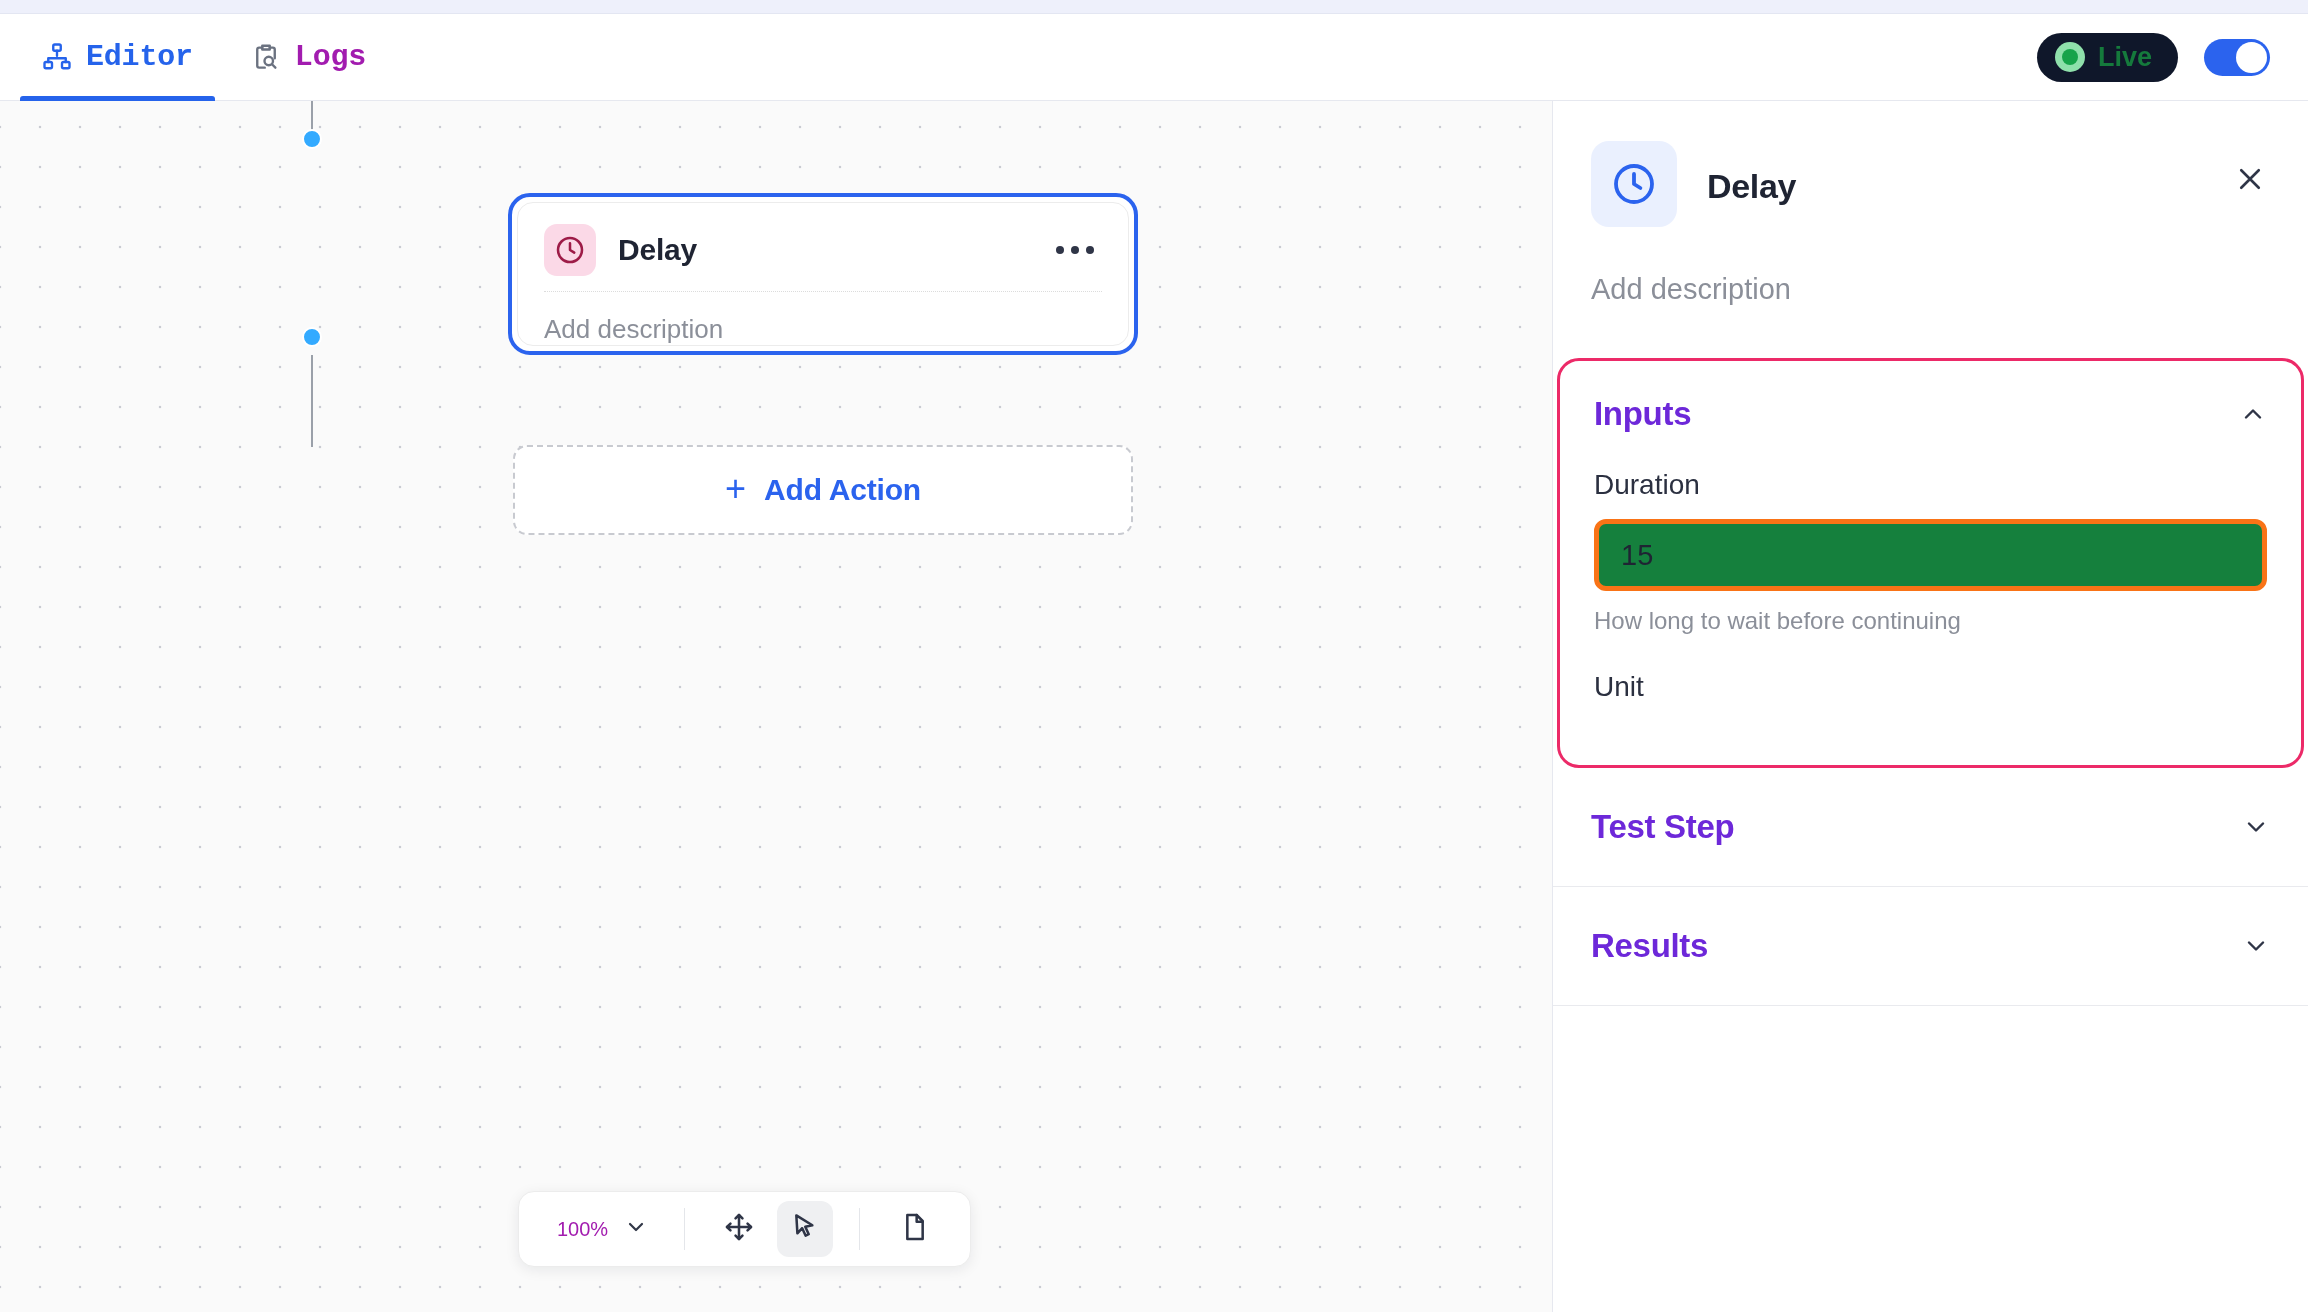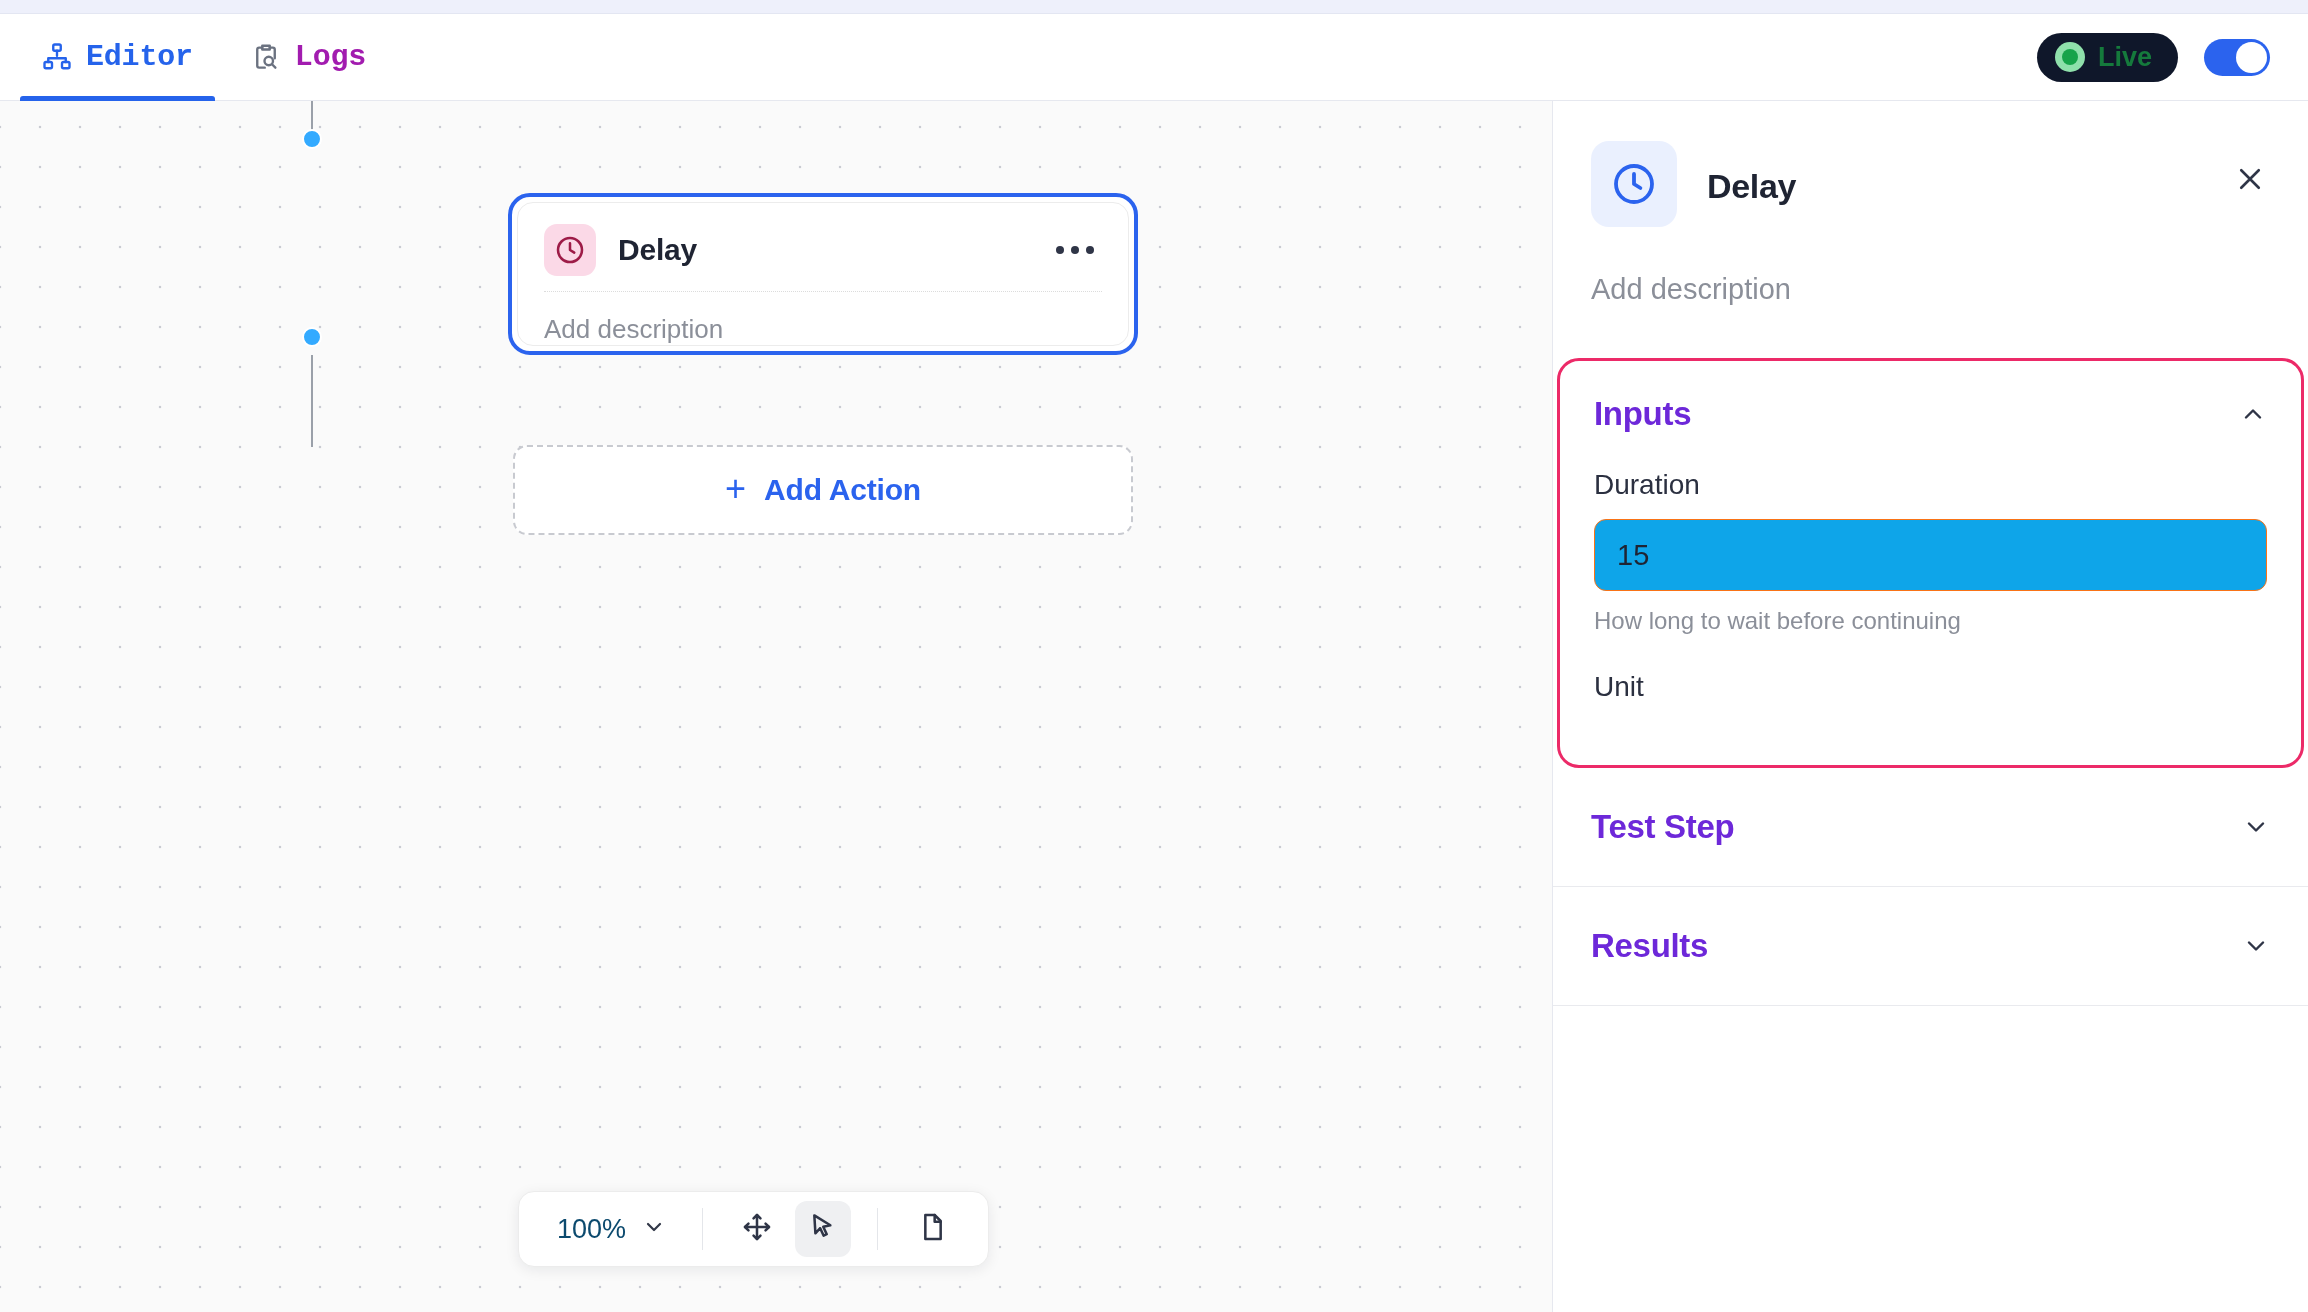--- a/index.html
+++ b/index.html
@@ -259,22 +259,22 @@
     gap: 10px;
   }
   .zoom-select {
     display: flex;
     align-items: center;
     gap: 16px;
     padding: 6px 10px;
     cursor: pointer;
   }
   .zoom-select .zval {
-    font-size: 27px;
-    color: #0c4a6e;
+    font-size: 20px;
+    color: #a21caf;
   }
   .tb-div {
     width: 1px; height: 42px;
     background: #e4e6ea;
     margin: 0 16px;
   }
   .tb-btn {
     width: 56px; height: 56px;
     border-radius: 12px;
     display: flex;
@@ -362,23 +362,23 @@
 
   .field { margin-top: 36px; }
   .field-label {
     font-size: 28px;
     color: #2b3040;
     margin-bottom: 18px;
   }
   .text-input {
     width: 100%;
     height: 72px;
-    border: 1px solid #f97316;
+    border: 5px solid #f97316;
     border-radius: 12px;
-    background: #0ea5e9;
+    background: #15803d;
     display: flex;
     align-items: center;
     padding: 0 22px;
     font-size: 29px;
     color: #1f2433;
     cursor: text;
   }
   .field-hint {
     margin-top: 16px;
     font-size: 24px;

